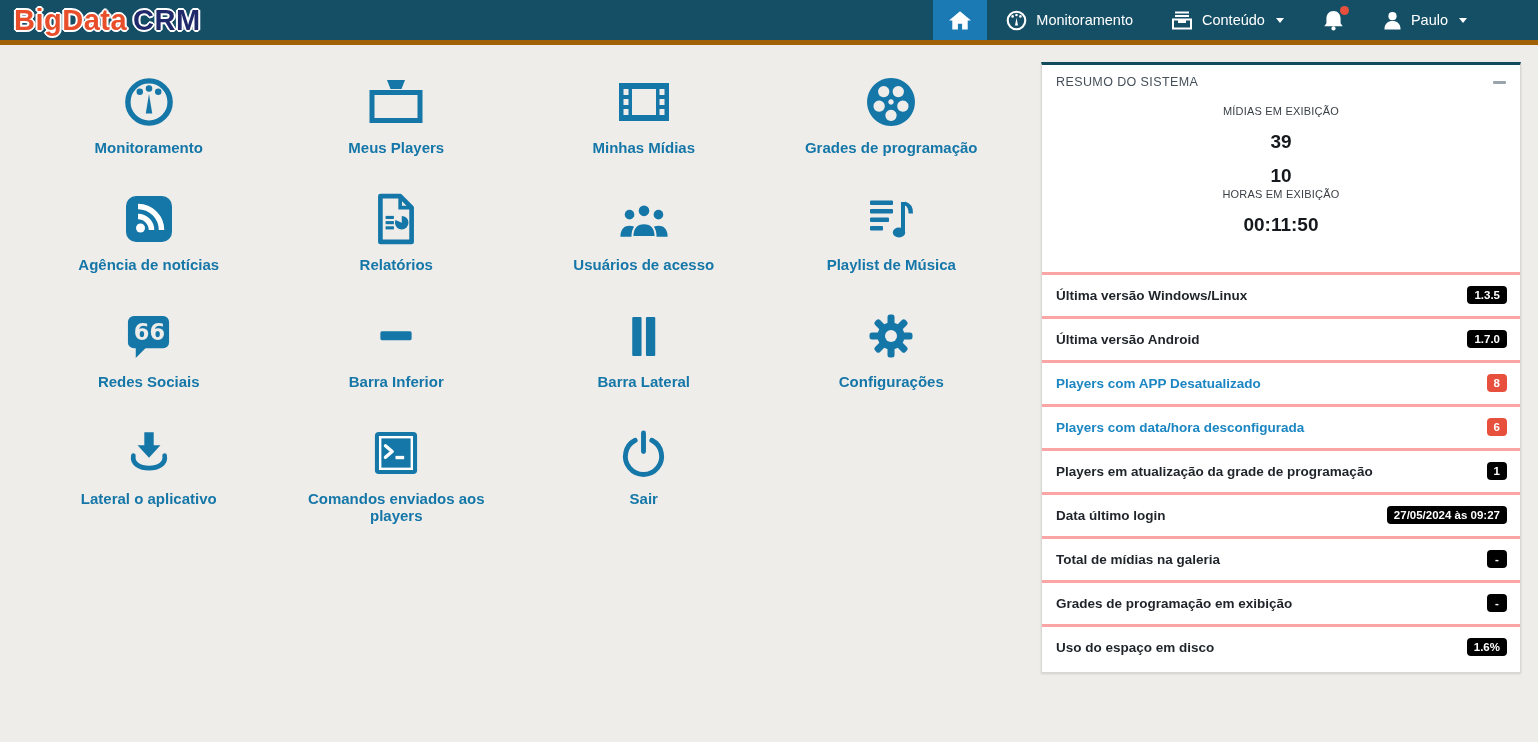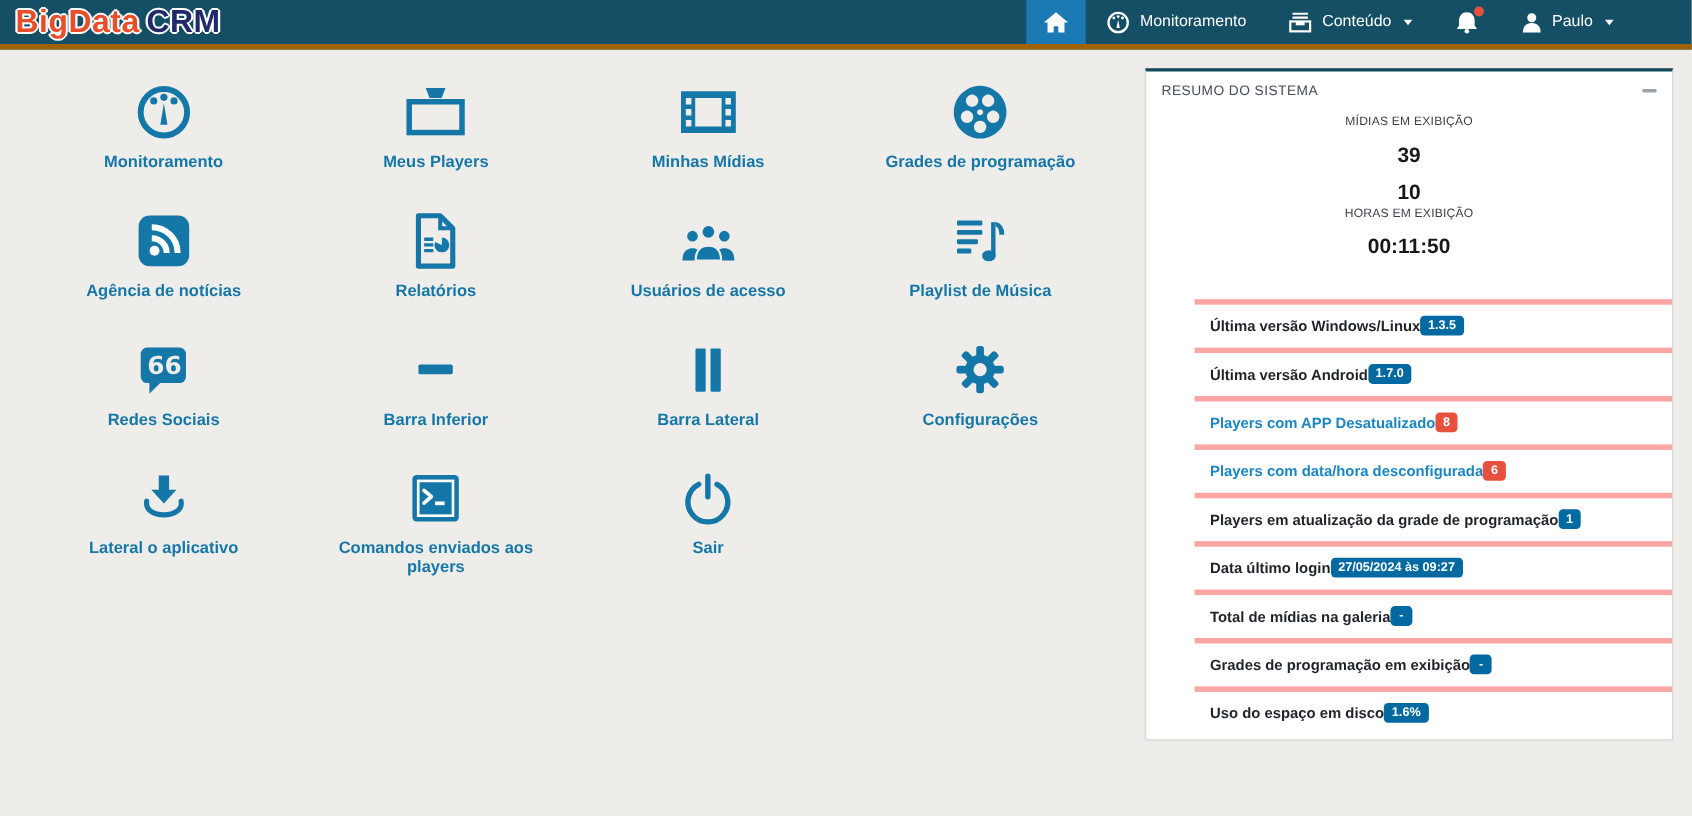--- a/index.html
+++ b/index.html
@@ -79,28 +79,28 @@
   .panel-title { font-size:12.5px; color:#454f59; letter-spacing:.4px; font-weight:500; }
   .collapse-btn { width:26px; height:16px; display:flex; align-items:center; justify-content:flex-end; cursor:pointer; }
   .collapse-dash { width:13px; height:3px; background:#9aa4ab; border-radius:1px; }
   .stats { display:flex; padding:10px 6px 36px;flex-direction:column; }
   .stat { flex:1; text-align:center; }
   .stat-label {
     font-size:11px; color:#3a3f45; letter-spacing:.2px; white-space:pre-line; line-height:1.35;
   }
   .stat-value { margin-top:12px; font-size:19px; font-weight:bold; color:#15181c; }
   .prow {
-    height:44px; display:flex; align-items:center; justify-content:flex-start;
-    padding:0 13px 0 14px; border-top:5px solid #fca5a5;margin-left:44px;
+    height:44px; display:flex; align-items:center; justify-content:space-between;
+    padding:0 13px 0 14px; border-top:3px solid #fca5a5;
   }
   .prow-label { font-size:13.5px; font-weight:bold; color:#1f242a; }
   .prow.linkrow .prow-label { color:#1b86c2; cursor:pointer; }
   .badge {
     min-width:20px; text-align:center;
-    background:#0369a1; color:#fff; font-size:11.5px; font-weight:bold;
+    background:#000000; color:#fff; font-size:11.5px; font-weight:bold;
     padding:3px 7px; border-radius:4px; white-space:nowrap;
   }
   .badge.red { background:#e8503e; }
 
   svg { display:block; }
 </style>
 </head>
 <body>
 
 <div class="navbar">

